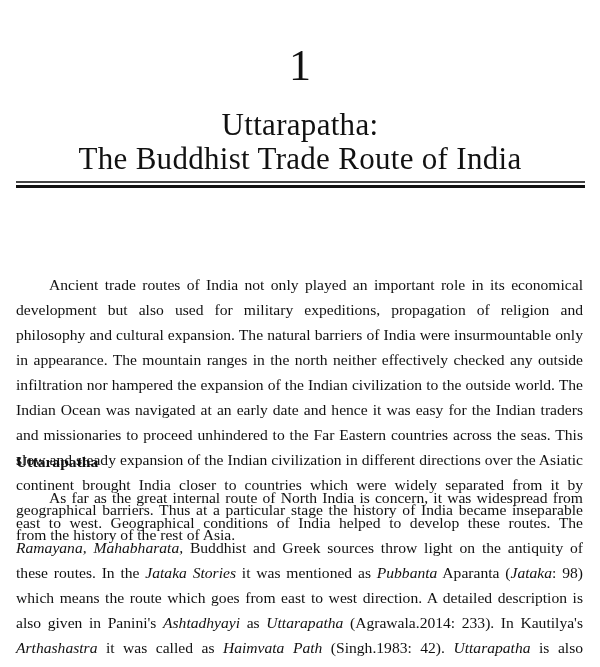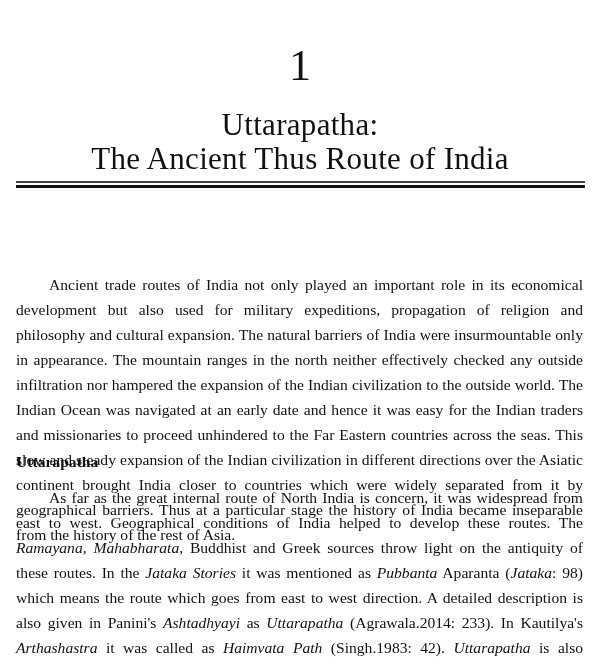--- a/index.html
+++ b/index.html
@@ -38,21 +38,21 @@
   .indent { text-indent: 33px; }
   .body-text em { }
 </style>
 </head>
 <body>
 
 <div class="chapter-number">1</div>
 
 <h1 class="chapter-title" style="margin:0;font-weight:normal;">
   <span>Uttarapatha:</span>
-  <span>The Ancient Thus Route of India</span>
+  <span>The Buddhist Trade Route of India</span>
 </h1>
 
 <div class="title-rule">
   <div class="thin"></div>
   <div class="thick"></div>
 </div>
 
 <p class="body-text para1 indent">Ancient trade routes of India not only played an important role in its economical development but also used for military expeditions, propagation of religion and philosophy and cultural expansion. The natural barriers of India were insurmountable only in appearance. The mountain ranges in the north neither effectively checked any outside infiltration nor hampered the expansion of the Indian civilization to the outside world. The Indian Ocean was navigated at an early date and hence it was easy for the Indian traders and missionaries to proceed unhindered to the Far Eastern countries across the seas. This slow and steady expansion of the Indian civilization in different directions over the Asiatic continent brought India closer to countries which were widely separated from it by geographical barriers. Thus at a particular stage the history of India became inseparable from the history of the rest of Asia.</p>
 
 <h2 class="section-heading">Uttarapatha</h2>

